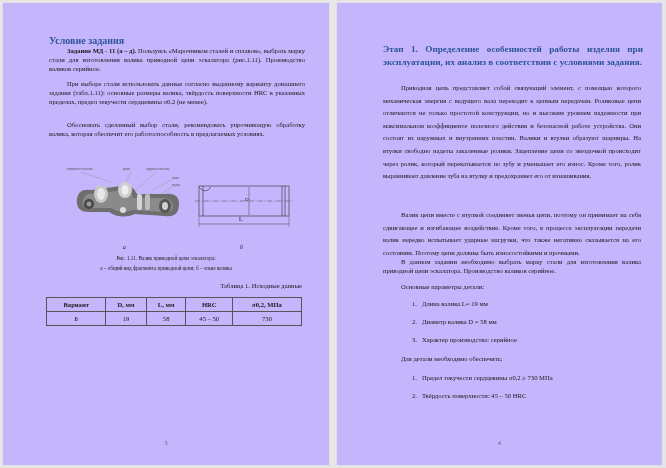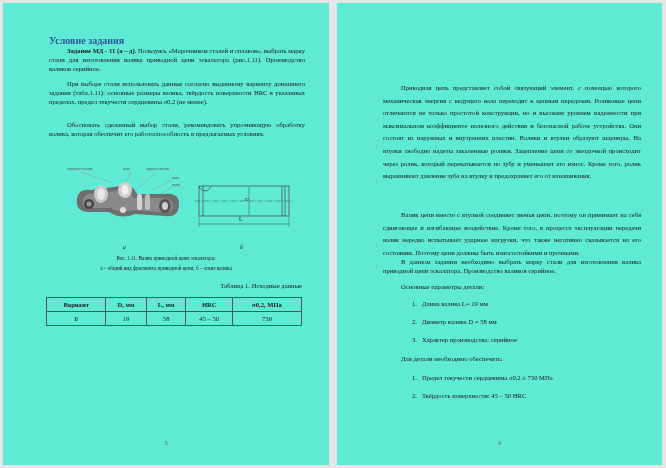--- a/index.html
+++ b/index.html
@@ -1,18 +1,18 @@
 <!DOCTYPE html>
 <html><head>
 <meta charset="utf-8">
 <style>
   html, body { margin:0; padding:0; }
   body { width:666px; height:468px; background:#e6e6e6; position:relative; overflow:hidden;
          font-family:"Liberation Serif", serif; color:#1a1a1a; }
-  .page { position:absolute; top:3px; height:462px; background:#5eead4;
+  .page { position:absolute; top:3px; height:462px; background:#c4b5fd;
           box-shadow:0 0 1px #c8c8c8; }
   #page1 { left:3px; width:326px; }
   #page2 { left:337px; width:325px; }
   .abs { position:absolute; }
   .h-title { color:#2e5597; font-weight:bold; font-family:"Liberation Serif", serif; }
   .p { font-size:6.6px; line-height:8.9px; text-align:justify; }
   .ind { text-indent:18px; }
   .p2 { font-size:6.6px; line-height:12.6px; text-align:justify; }
   table.data { border-collapse:collapse; font-size:6.6px; }
   table.data td { border:1px solid #555; text-align:center; height:13px; padding:0; }
@@ -107,20 +107,21 @@
       <td>45 – 50</td>
       <td>730</td>
     </tr>
   </tbody>
     </table>
 
   <div class="abs pnum" style="left:0; top:436px;">3</div>
 </div>
 
 <div class="page" id="page2">
+  <div class="abs h-title" style="left:46px; top:40px; width:260px; font-size:9.2px; line-height:13px; text-align:justify;">Этап 1. Определение особенностей работы изделия при эксплуатации, их анализ в соответствии с условиями задания.</div>
 
   <div class="abs p2 ind" style="left:46px; top:79px; width:258px;">Приводная цепь представляет собой связующий элемент, с помощью которого механическая энергия с ведущего вала переходит к цепным передачам. Роликовые цепи отличаются не только простотой конструкции, но и высоким уровнем надежности при максимальном коэффициенте полезного действия и безопасной работе устройства. Они состоят из наружных и внутренних пластин. Валики и втулки образуют шарниры. На втулки свободно надеты закаленные ролики. Зацепление цепи со звездочкой происходит через ролик, который перекатывается по зубу и уменьшает его износ. Кроме того, ролик выравнивает давление зуба на втулку и предохраняет его от изнашивания.</div>
   <div class="abs p2 ind" style="left:46px; top:206px; width:258px;">Валик цепи вместе с втулкой соединяет звенья цепи, поэтому он принимает на себя сдвигающее и изгибающее воздействие. Кроме того, в процессе эксплуатации передачи валик нередко испытывает ударные нагрузки, что также негативно сказывается на его состоянии. Поэтому цепи должны быть износостойкими и прочными.</div>
   <div class="abs p ind" style="left:46px; top:255px; width:258px;">В данном задании необходимо выбрать марку стали для изготовления валика приводной цепи эскалатора. Производство валиков серийное.</div>
 
   <div class="abs li" style="left:64px; top:280px;">Основные параметры детали:</div>
   <div class="abs li" style="left:75px; top:297px;">
     <span>1.</span>&nbsp;&nbsp;&nbsp;<span>Длина валика L= 19 мм</span>
   </div>
   <div class="abs li" style="left:75px; top:315px;">

